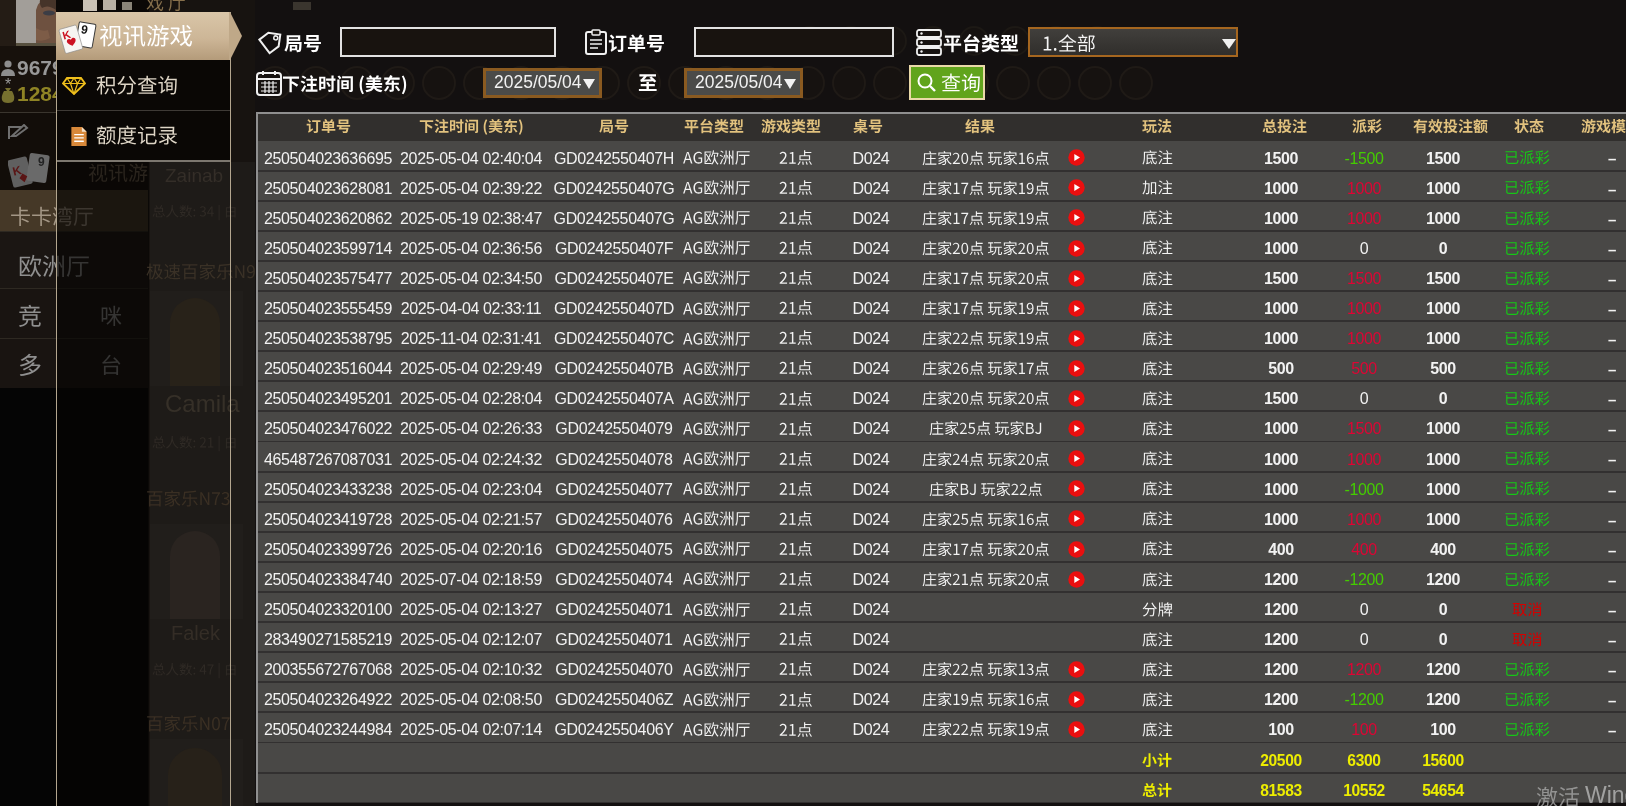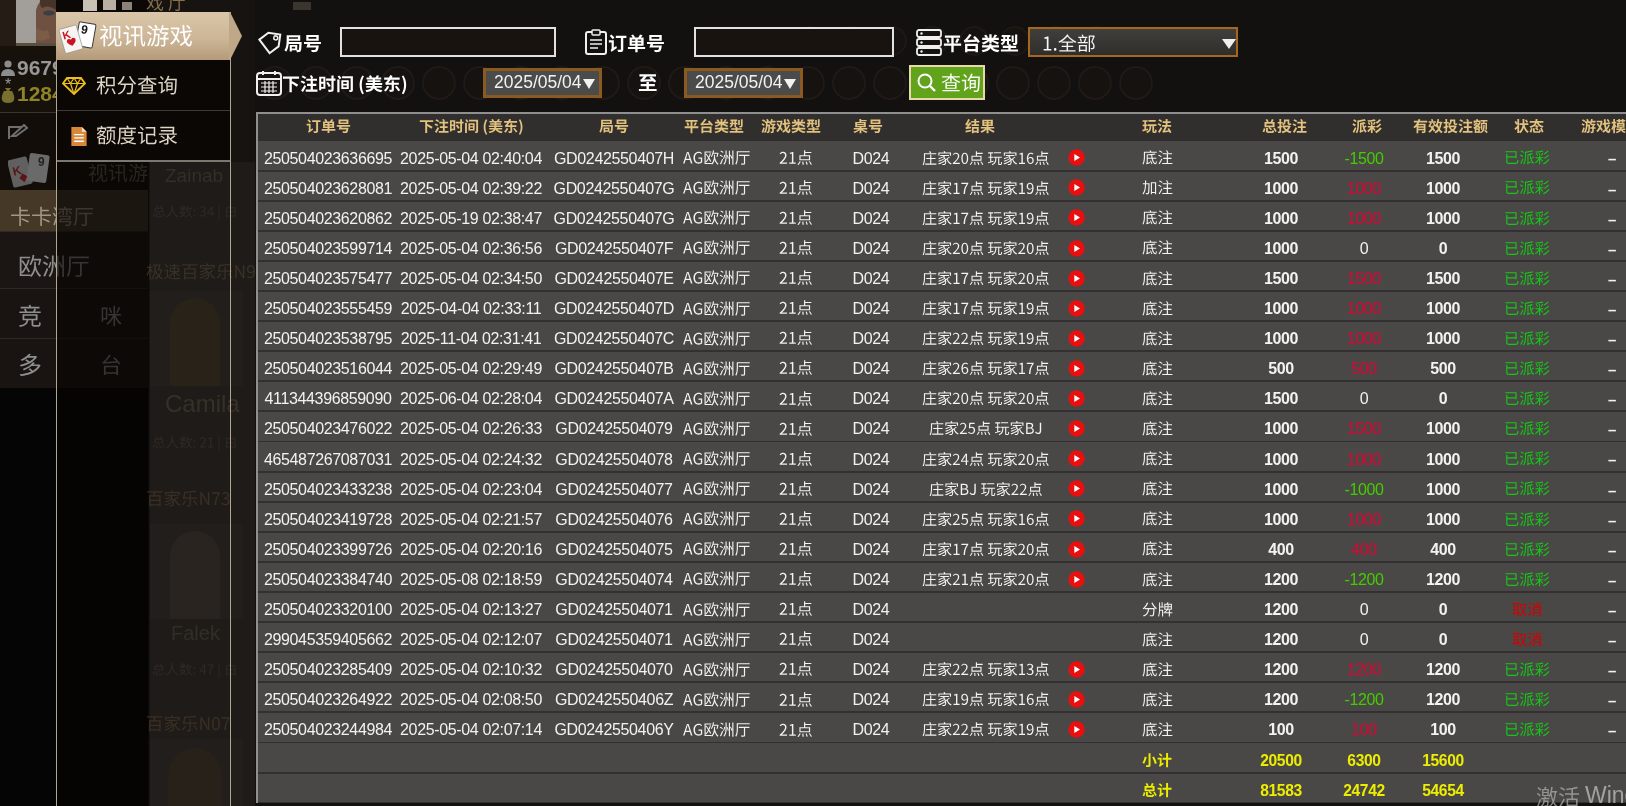--- a/index.html
+++ b/index.html
@@ -1007,22 +1007,22 @@
 <div style="position:absolute;left:1443.0px;top:361.2px;transform:translateX(-50%);font-family:&quot;Liberation Sans&quot;,sans-serif;font-size:16.0px;font-weight:bold;color:#f2f2f2;letter-spacing:-0.35px;line-height:16.0px;white-space:nowrap">500</div>
 <svg style="position:absolute;left:1504.0px;top:360.0px;overflow:visible" width="45.9" height="17.9">
     <g fill="#16c716" transform="translate(0,14.08) scale(0.01530,-0.01530)">
       <use href="#g88" x="0"></use>
       <use href="#g89" x="1000"></use>
       <use href="#g90" x="2000"></use>
     </g>
   </svg>
 <div style="position:absolute;left:1612.0px;top:362.1px;transform:translateX(-50%);font-family:&quot;Liberation Sans&quot;,sans-serif;font-size:15.0px;font-weight:bold;color:#f2f2f2;letter-spacing:-0.35px;line-height:15.0px;white-space:nowrap">–</div>
 <div style="position:absolute;left:257.5px;top:382.20000000000005px;width:1368.5px;height:28.3px;background:#494846"></div>
-<div style="position:absolute;left:328.0px;top:391.3px;transform:translateX(-50%);font-family:&quot;Liberation Sans&quot;,sans-serif;font-size:16.0px;font-weight:normal;color:#f2f2f2;letter-spacing:-0.35px;line-height:16.0px;white-space:nowrap">411344396859090</div>
-<div style="position:absolute;left:471.0px;top:391.3px;transform:translateX(-50%);font-family:&quot;Liberation Sans&quot;,sans-serif;font-size:16.0px;font-weight:normal;color:#f2f2f2;letter-spacing:-0.35px;line-height:16.0px;white-space:nowrap">2025-06-04 02:28:04</div>
+<div style="position:absolute;left:328.0px;top:391.3px;transform:translateX(-50%);font-family:&quot;Liberation Sans&quot;,sans-serif;font-size:16.0px;font-weight:normal;color:#f2f2f2;letter-spacing:-0.35px;line-height:16.0px;white-space:nowrap">250504023495201</div>
+<div style="position:absolute;left:471.0px;top:391.3px;transform:translateX(-50%);font-family:&quot;Liberation Sans&quot;,sans-serif;font-size:16.0px;font-weight:normal;color:#f2f2f2;letter-spacing:-0.35px;line-height:16.0px;white-space:nowrap">2025-05-04 02:28:04</div>
 <div style="position:absolute;left:614.0px;top:391.3px;transform:translateX(-50%);font-family:&quot;Liberation Sans&quot;,sans-serif;font-size:16.0px;font-weight:normal;color:#f2f2f2;letter-spacing:-0.35px;line-height:16.0px;white-space:nowrap">GD0242550407A</div>
 <svg style="position:absolute;left:683.3px;top:389.8px;overflow:visible" width="67.5" height="18.4">
     <g fill="#f2f2f2" transform="translate(0,14.44) scale(0.01570,-0.01570)">
       <use href="#g80" x="0"></use>
       <use href="#g81" x="608"></use>
       <use href="#g7" x="1297"></use>
       <use href="#g8" x="2297"></use>
       <use href="#g6" x="3297"></use>
     </g>
   </svg>
@@ -1342,21 +1342,21 @@
 <svg style="position:absolute;left:1504.0px;top:540.6px;overflow:visible" width="45.9" height="17.9">
     <g fill="#16c716" transform="translate(0,14.08) scale(0.01530,-0.01530)">
       <use href="#g88" x="0"></use>
       <use href="#g89" x="1000"></use>
       <use href="#g90" x="2000"></use>
     </g>
   </svg>
 <div style="position:absolute;left:1612.0px;top:542.7px;transform:translateX(-50%);font-family:&quot;Liberation Sans&quot;,sans-serif;font-size:15.0px;font-weight:bold;color:#f2f2f2;letter-spacing:-0.35px;line-height:15.0px;white-space:nowrap">–</div>
 <div style="position:absolute;left:257.5px;top:562.8000000000001px;width:1368.5px;height:28.3px;background:#494846"></div>
 <div style="position:absolute;left:328.0px;top:571.9px;transform:translateX(-50%);font-family:&quot;Liberation Sans&quot;,sans-serif;font-size:16.0px;font-weight:normal;color:#f2f2f2;letter-spacing:-0.35px;line-height:16.0px;white-space:nowrap">250504023384740</div>
-<div style="position:absolute;left:471.0px;top:571.9px;transform:translateX(-50%);font-family:&quot;Liberation Sans&quot;,sans-serif;font-size:16.0px;font-weight:normal;color:#f2f2f2;letter-spacing:-0.35px;line-height:16.0px;white-space:nowrap">2025-05-08 02:18:59</div>
+<div style="position:absolute;left:471.0px;top:571.9px;transform:translateX(-50%);font-family:&quot;Liberation Sans&quot;,sans-serif;font-size:16.0px;font-weight:normal;color:#f2f2f2;letter-spacing:-0.35px;line-height:16.0px;white-space:nowrap">2025-07-04 02:18:59</div>
 <div style="position:absolute;left:614.0px;top:571.9px;transform:translateX(-50%);font-family:&quot;Liberation Sans&quot;,sans-serif;font-size:16.0px;font-weight:normal;color:#f2f2f2;letter-spacing:-0.35px;line-height:16.0px;white-space:nowrap">GD02425504074</div>
 <svg style="position:absolute;left:683.3px;top:570.4px;overflow:visible" width="67.5" height="18.4">
     <g fill="#f2f2f2" transform="translate(0,14.44) scale(0.01570,-0.01570)">
       <use href="#g80" x="0"></use>
       <use href="#g81" x="608"></use>
       <use href="#g7" x="1297"></use>
       <use href="#g8" x="2297"></use>
       <use href="#g6" x="3297"></use>
     </g>
   </svg>
@@ -1434,21 +1434,21 @@
 <div style="position:absolute;left:1364.0px;top:602.0px;transform:translateX(-50%);font-family:&quot;Liberation Sans&quot;,sans-serif;font-size:16.0px;font-weight:normal;color:#f2f2f2;letter-spacing:-0.35px;line-height:16.0px;white-space:nowrap">0</div>
 <div style="position:absolute;left:1443.0px;top:602.0px;transform:translateX(-50%);font-family:&quot;Liberation Sans&quot;,sans-serif;font-size:16.0px;font-weight:bold;color:#f2f2f2;letter-spacing:-0.35px;line-height:16.0px;white-space:nowrap">0</div>
 <svg style="position:absolute;left:1511.7px;top:600.8px;overflow:visible" width="30.6" height="17.9">
     <g fill="#d40000" transform="translate(0,14.08) scale(0.01530,-0.01530)">
       <use href="#g96" x="0"></use>
       <use href="#g97" x="1000"></use>
     </g>
   </svg>
 <div style="position:absolute;left:1612.0px;top:602.9px;transform:translateX(-50%);font-family:&quot;Liberation Sans&quot;,sans-serif;font-size:15.0px;font-weight:bold;color:#f2f2f2;letter-spacing:-0.35px;line-height:15.0px;white-space:nowrap">–</div>
 <div style="position:absolute;left:257.5px;top:623.0px;width:1368.5px;height:28.3px;background:#494846"></div>
-<div style="position:absolute;left:328.0px;top:632.1px;transform:translateX(-50%);font-family:&quot;Liberation Sans&quot;,sans-serif;font-size:16.0px;font-weight:normal;color:#f2f2f2;letter-spacing:-0.35px;line-height:16.0px;white-space:nowrap">299045359405662</div>
+<div style="position:absolute;left:328.0px;top:632.1px;transform:translateX(-50%);font-family:&quot;Liberation Sans&quot;,sans-serif;font-size:16.0px;font-weight:normal;color:#f2f2f2;letter-spacing:-0.35px;line-height:16.0px;white-space:nowrap">283490271585219</div>
 <div style="position:absolute;left:471.0px;top:632.1px;transform:translateX(-50%);font-family:&quot;Liberation Sans&quot;,sans-serif;font-size:16.0px;font-weight:normal;color:#f2f2f2;letter-spacing:-0.35px;line-height:16.0px;white-space:nowrap">2025-05-04 02:12:07</div>
 <div style="position:absolute;left:614.0px;top:632.1px;transform:translateX(-50%);font-family:&quot;Liberation Sans&quot;,sans-serif;font-size:16.0px;font-weight:normal;color:#f2f2f2;letter-spacing:-0.35px;line-height:16.0px;white-space:nowrap">GD02425504071</div>
 <svg style="position:absolute;left:683.3px;top:630.6px;overflow:visible" width="67.5" height="18.4">
     <g fill="#f2f2f2" transform="translate(0,14.44) scale(0.01570,-0.01570)">
       <use href="#g80" x="0"></use>
       <use href="#g81" x="608"></use>
       <use href="#g7" x="1297"></use>
       <use href="#g8" x="2297"></use>
       <use href="#g6" x="3297"></use>
     </g>
@@ -1471,21 +1471,21 @@
 <div style="position:absolute;left:1364.0px;top:632.1px;transform:translateX(-50%);font-family:&quot;Liberation Sans&quot;,sans-serif;font-size:16.0px;font-weight:normal;color:#f2f2f2;letter-spacing:-0.35px;line-height:16.0px;white-space:nowrap">0</div>
 <div style="position:absolute;left:1443.0px;top:632.1px;transform:translateX(-50%);font-family:&quot;Liberation Sans&quot;,sans-serif;font-size:16.0px;font-weight:bold;color:#f2f2f2;letter-spacing:-0.35px;line-height:16.0px;white-space:nowrap">0</div>
 <svg style="position:absolute;left:1511.7px;top:630.9px;overflow:visible" width="30.6" height="17.9">
     <g fill="#d40000" transform="translate(0,14.08) scale(0.01530,-0.01530)">
       <use href="#g96" x="0"></use>
       <use href="#g97" x="1000"></use>
     </g>
   </svg>
 <div style="position:absolute;left:1612.0px;top:633.0px;transform:translateX(-50%);font-family:&quot;Liberation Sans&quot;,sans-serif;font-size:15.0px;font-weight:bold;color:#f2f2f2;letter-spacing:-0.35px;line-height:15.0px;white-space:nowrap">–</div>
 <div style="position:absolute;left:257.5px;top:653.1px;width:1368.5px;height:28.3px;background:#494846"></div>
-<div style="position:absolute;left:328.0px;top:662.2px;transform:translateX(-50%);font-family:&quot;Liberation Sans&quot;,sans-serif;font-size:16.0px;font-weight:normal;color:#f2f2f2;letter-spacing:-0.35px;line-height:16.0px;white-space:nowrap">250504023285409</div>
+<div style="position:absolute;left:328.0px;top:662.2px;transform:translateX(-50%);font-family:&quot;Liberation Sans&quot;,sans-serif;font-size:16.0px;font-weight:normal;color:#f2f2f2;letter-spacing:-0.35px;line-height:16.0px;white-space:nowrap">200355672767068</div>
 <div style="position:absolute;left:471.0px;top:662.2px;transform:translateX(-50%);font-family:&quot;Liberation Sans&quot;,sans-serif;font-size:16.0px;font-weight:normal;color:#f2f2f2;letter-spacing:-0.35px;line-height:16.0px;white-space:nowrap">2025-05-04 02:10:32</div>
 <div style="position:absolute;left:614.0px;top:662.2px;transform:translateX(-50%);font-family:&quot;Liberation Sans&quot;,sans-serif;font-size:16.0px;font-weight:normal;color:#f2f2f2;letter-spacing:-0.35px;line-height:16.0px;white-space:nowrap">GD02425504070</div>
 <svg style="position:absolute;left:683.3px;top:660.7px;overflow:visible" width="67.5" height="18.4">
     <g fill="#f2f2f2" transform="translate(0,14.44) scale(0.01570,-0.01570)">
       <use href="#g80" x="0"></use>
       <use href="#g81" x="608"></use>
       <use href="#g7" x="1297"></use>
       <use href="#g8" x="2297"></use>
       <use href="#g6" x="3297"></use>
     </g>
@@ -1656,20 +1656,20 @@
 <div style="position:absolute;left:1364.0px;top:752.9px;transform:translateX(-50%);font-family:&quot;Liberation Sans&quot;,sans-serif;font-size:15.6px;font-weight:bold;color:#eded00;letter-spacing:-0.35px;line-height:15.6px;white-space:nowrap">6300</div>
 <div style="position:absolute;left:1443.0px;top:752.9px;transform:translateX(-50%);font-family:&quot;Liberation Sans&quot;,sans-serif;font-size:15.6px;font-weight:bold;color:#eded00;letter-spacing:-0.35px;line-height:15.6px;white-space:nowrap">15600</div>
 <div style="position:absolute;left:257.5px;top:773.5px;width:1368.5px;height:28.0px;background:#494846"></div>
 <svg style="position:absolute;left:1142.0px;top:781.7px;overflow:visible" width="30.0" height="17.6">
     <g fill="#eded00" transform="translate(0,13.80) scale(0.01500,-0.01500)">
       <use href="#g69" x="0"></use>
       <use href="#g99" x="1000"></use>
     </g>
   </svg>
 <div style="position:absolute;left:1281.0px;top:783.0px;transform:translateX(-50%);font-family:&quot;Liberation Sans&quot;,sans-serif;font-size:15.6px;font-weight:bold;color:#eded00;letter-spacing:-0.35px;line-height:15.6px;white-space:nowrap">81583</div>
-<div style="position:absolute;left:1364.0px;top:783.0px;transform:translateX(-50%);font-family:&quot;Liberation Sans&quot;,sans-serif;font-size:15.6px;font-weight:bold;color:#eded00;letter-spacing:-0.35px;line-height:15.6px;white-space:nowrap">24742</div>
+<div style="position:absolute;left:1364.0px;top:783.0px;transform:translateX(-50%);font-family:&quot;Liberation Sans&quot;,sans-serif;font-size:15.6px;font-weight:bold;color:#eded00;letter-spacing:-0.35px;line-height:15.6px;white-space:nowrap">10552</div>
 <div style="position:absolute;left:1443.0px;top:783.0px;transform:translateX(-50%);font-family:&quot;Liberation Sans&quot;,sans-serif;font-size:15.6px;font-weight:bold;color:#eded00;letter-spacing:-0.35px;line-height:15.6px;white-space:nowrap">54654</div>
 <svg style="position:absolute;left:1536.0px;top:784.8px;overflow:visible" width="44.0" height="25.7" opacity="0.72">
     <g fill="#b0b0b0" transform="translate(0,20.24) scale(0.02200,-0.02200)">
       <use href="#g100" x="0"></use>
       <use href="#g101" x="1000"></use>
     </g>
   </svg>
 <div style="position:absolute;left:1585.0px;top:784.3px;font-family:&quot;Liberation Sans&quot;,sans-serif;font-size:23.0px;font-weight:normal;color:rgba(195,195,195,0.72);line-height:23.0px;white-space:nowrap">Wind</div>
 </body></html>

